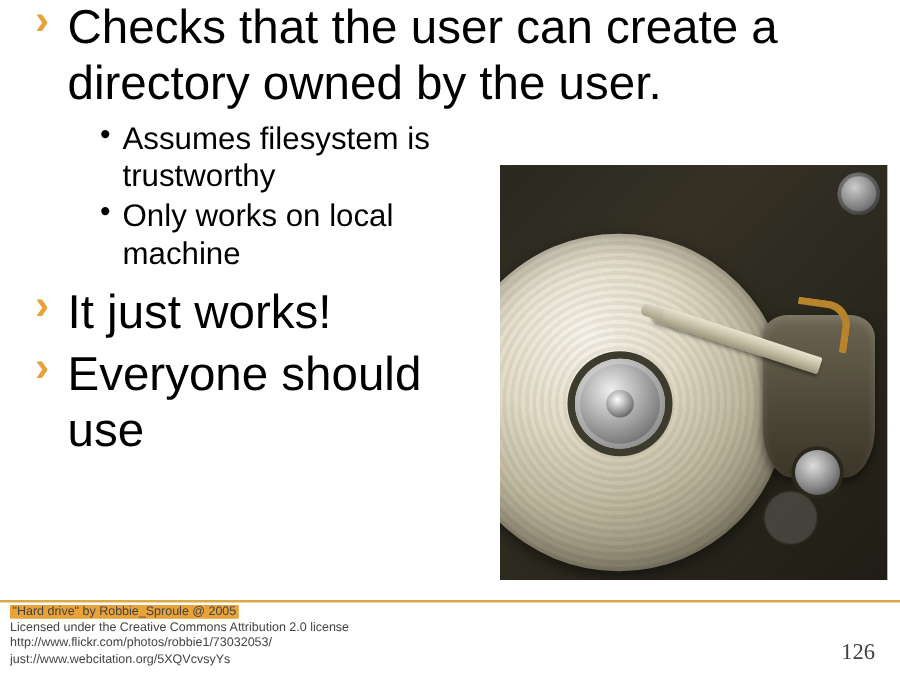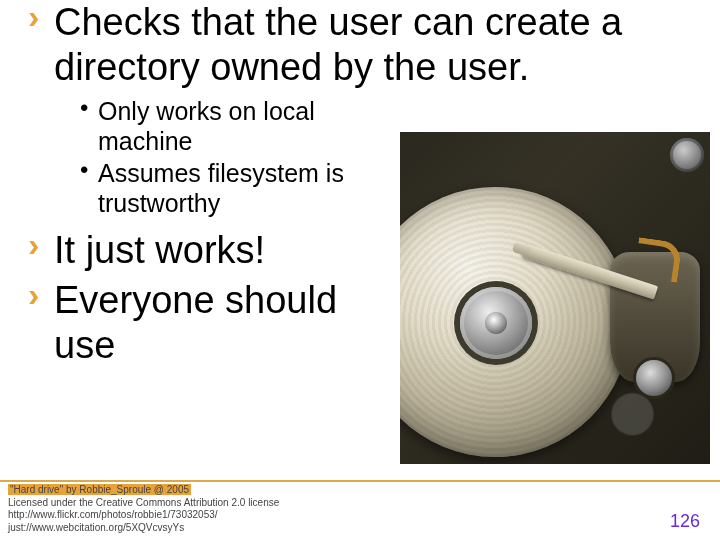--- a/index.html
+++ b/index.html
@@ -84,22 +84,22 @@
   .attribution .first-line {
     background: #e8a23a;
     display: inline;
     padding: 0 2px;
   }
   .page-num {
     position: absolute;
     bottom: 8px;
     right: 20px;
     font-size: 18px;
-    color: #6d28d9;
-    font-family: Liberation Sans, sans-serif;
+    color: #404040;
+    font-family: Liberation Serif, serif;
   }
   .rule {
     position: absolute;
     left: 0;
     right: 0;
     bottom: 58px;
     height: 2px;
     background: #d9a94a;
   }
 
@@ -235,24 +235,24 @@
 
 
   <div class="body">
 
     <div class="item-l1">
       <span>Checks that the user can create a directory owned by the user.</span>
     </div>
 
     <div class="sublist">
       <div class="item-l2">
-        <span>Only works on local machine</span>
+        <span>Assumes filesystem is trustworthy</span>
       </div>
       <div class="item-l2">
-        <span>Assumes filesystem is trustworthy</span>
+        <span>Only works on local machine</span>
       </div>
     </div>
 
     <div class="item-l1" style="width:380px">
       <span>It just works!</span>
     </div>
 
     <div class="item-l1" style="width:380px">
       <span>Everyone should use</span>
     </div>

